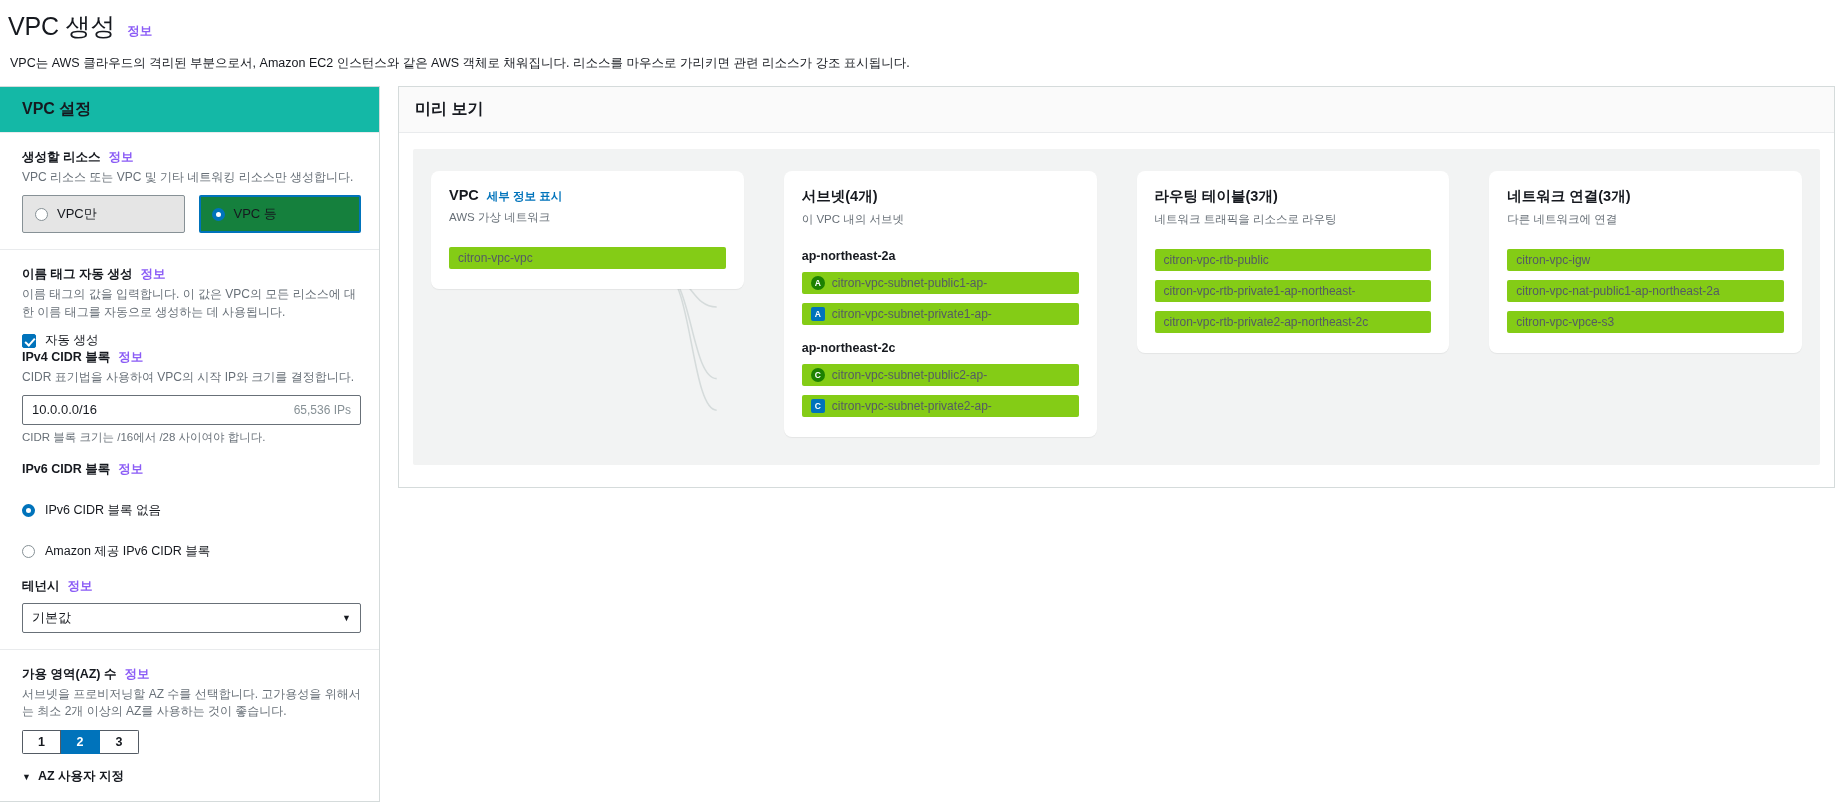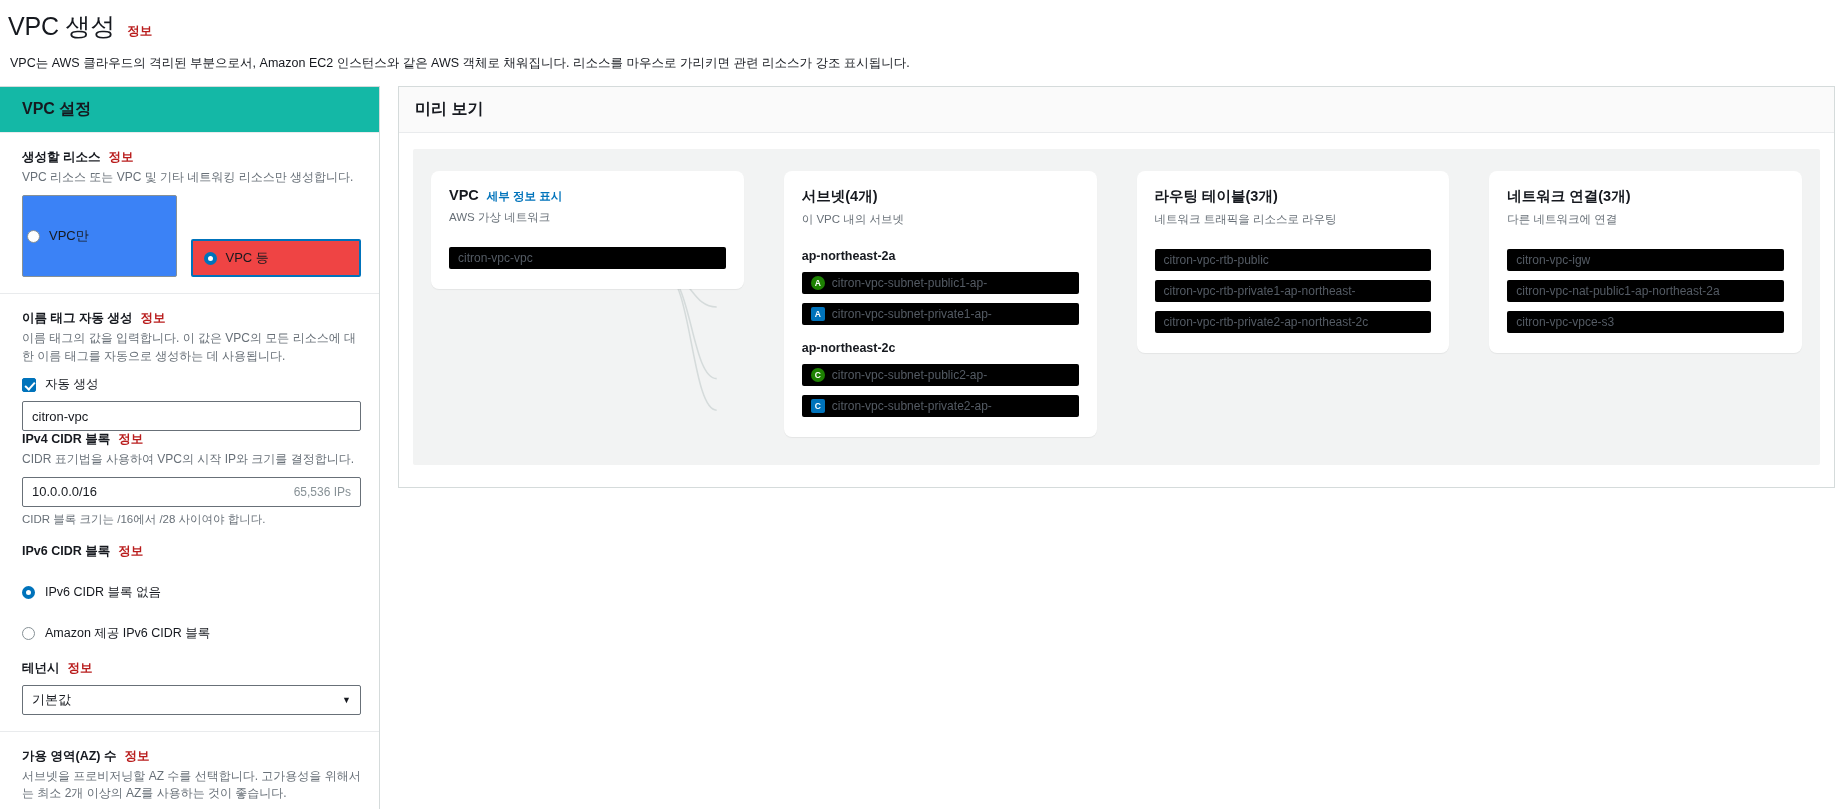--- a/index.html
+++ b/index.html
@@ -13,21 +13,21 @@
   }
 
   
   .page-head { padding: 10px 8px 0 8px; }
   .page-title-row { display: flex; align-items: baseline; gap: 12px; }
   .page-title {
     font-size: 25px; font-weight: 400; color: #16191f;
     letter-spacing: -0.2px;
   }
   .info-link {
-    font-size: 12.5px; color: #b91c1c; font-weight: 700;
+    font-size: 12.5px; color: #8b5cf6; font-weight: 700;
     cursor: pointer;
   }
   .page-desc {
     font-size: 12.5px; color: #16191f; margin-top: 12px;
     padding-left: 2px;
   }
 
   
   .columns { display: flex; gap: 0; margin-top: 14px; align-items: flex-start; }
   .left-col { width: 380px; flex: 0 0 380px; }
@@ -50,24 +50,24 @@
 
   .field-label-row { display: flex; align-items: baseline; gap: 8px; }
   .field-label { font-size: 12.5px; font-weight: 700; color: #16191f; }
   .field-desc { font-size: 12px; color: #687078; margin-top: 3px; line-height: 1.45; }
   .field-hint { font-size: 11.5px; color: #687078; margin-top: 5px; }
 
   
   .tile-row { display: flex; gap: 14px; margin-top: 9px; }
   .tile {
     flex: 1; border: 1px solid #879196; border-radius: 2px;
-    padding: 9px 4px; display: flex; align-items: center; gap: 9px;
-    font-size: 13px; background: #3b82f6; cursor: pointer;
-  }
-  .tile.selected { border: 2px solid #0073bb; background: #ef4444; padding: 8px 11px; margin-top: 44px; }
+    padding: 9px 12px; display: flex; align-items: center; gap: 9px;
+    font-size: 13px; background: #e5e5e5; cursor: pointer;
+  }
+  .tile.selected { border: 2px solid #0073bb; background: #15803d; padding: 8px 11px; }
 
   .radio-o {
     width: 13px; height: 13px; border-radius: 50%;
     border: 1.5px solid #879196; background: #fff;
     flex: 0 0 13px; display: block;
   }
   .radio-o.on {
     border: 4px solid #0073bb; background: #fff;
   }
 
@@ -135,21 +135,21 @@
     background: #fff; border-radius: 8px; padding: 16px 18px 20px 18px;
     flex: 1 1 0; min-width: 0;
     box-shadow: 0 1px 1px rgba(0,0,0,0.06);
   }
   .card-title-row { display: flex; align-items: baseline; gap: 8px; }
   .card-title { font-size: 14.5px; font-weight: 700; color: #16191f; }
   .card-sub { font-size: 11.5px; color: #687078; margin-top: 6px; }
   .card-link { font-size: 11.5px; font-weight: 700; color: #0073bb; cursor: pointer; }
 
   .res-chip {
-    background: #000000; border-radius: 2px;
+    background: #84cc16; border-radius: 2px;
     height: 22px; display: flex; align-items: center; gap: 7px;
     padding: 0 9px; font-size: 12px; color: #545b64;
     margin-top: 9px; white-space: nowrap; overflow: hidden;
   }
   .res-chip.first { margin-top: 22px; }
 
   .az-head { font-size: 12.5px; font-weight: 700; color: #16191f; margin-top: 16px; }
   .az-head.first { margin-top: 22px; }
 
   .badge {
@@ -202,23 +202,20 @@
 
       <div class="section">
         <div class="field-label-row">
           <span class="field-label">이름 태그 자동 생성</span>
           <span class="info-link">정보</span>
         </div>
         <div class="field-desc">이름 태그의 값을 입력합니다. 이 값은 VPC의 모든 리소스에 대한 이름 태그를 자동으로 생성하는 데 사용됩니다.</div>
         <div class="check-row">
           <span class="cbox"></span>
           <span class="check-label">자동 생성</span>
-        </div>
-        <div class="txtinput">
-          <span>citron-vpc</span>
         </div>
 
         <div class="field-label-row" style="">
           <span class="field-label">IPv4 CIDR 블록</span>
           <span class="info-link">정보</span>
         </div>
         <div class="field-desc">CIDR 표기법을 사용하여 VPC의 시작 IP와 크기를 결정합니다.</div>
         <div class="txtinput">
           <span>10.0.0.0/16</span>
           <span class="suffix">65,536 IPs</span>

